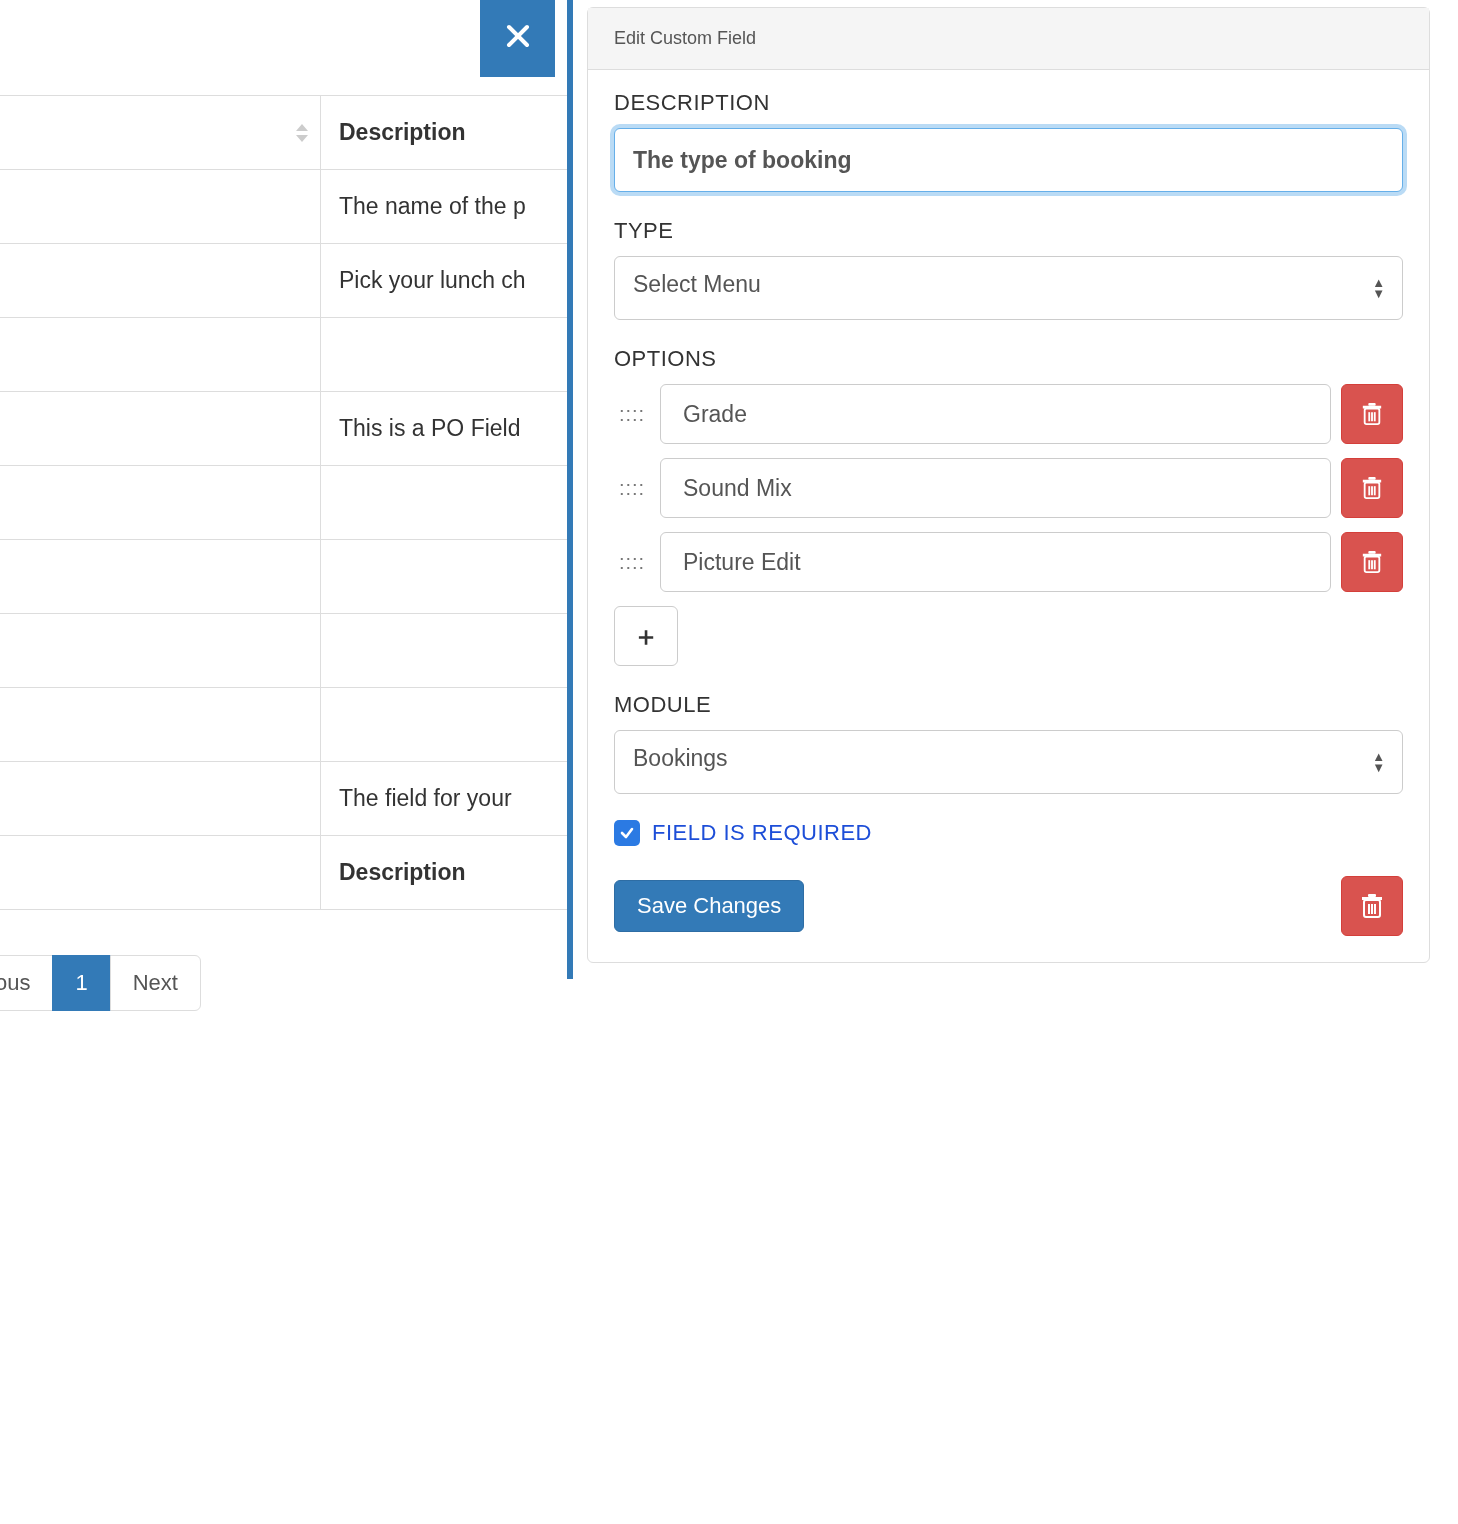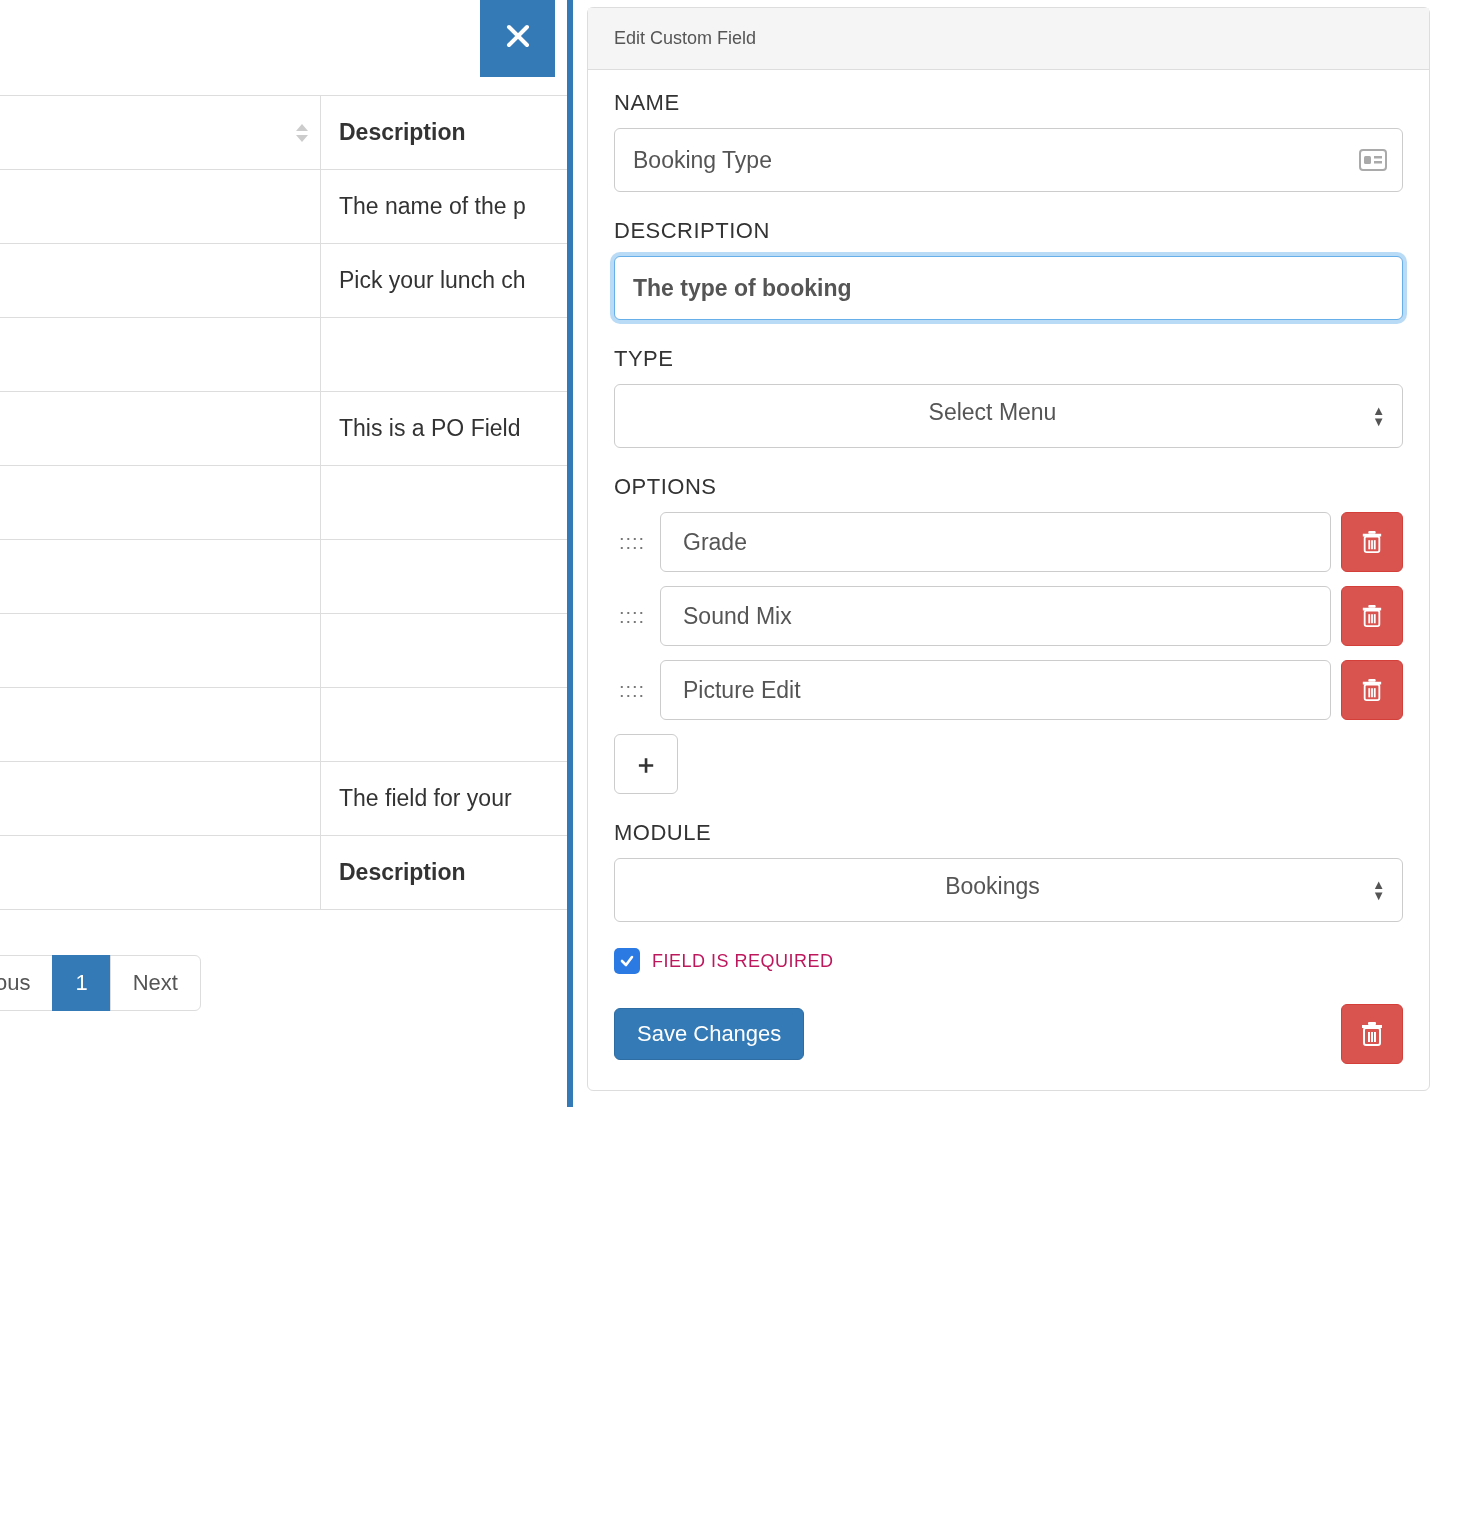--- a/index.html
+++ b/index.html
@@ -157,21 +157,20 @@
   .select-wrap { position: relative; }
   .select-control {
     width: 100%;
     padding: 14px 50px 14px 18px;
     font-size: 23px;
     color: #555;
     border: 1px solid #ccc;
     border-radius: 6px;
     background: #fff;
     height: 64px;
-    text-align: center;
   }
   .select-carets {
     position: absolute;
     right: 18px;
     top: 50%;
     transform: translateY(-50%);
     display: flex;
     flex-direction: column;
     line-height: 0;
     color: #555;
@@ -238,23 +237,23 @@
     height: 26px;
     border-radius: 5px;
     background: #2b7ae3;
     display: inline-flex;
     align-items: center;
     justify-content: center;
     color: #fff;
     font-size: 18px;
   }
   .checkbox-label {
-    font-size: 18px;
+    font-size: 22px;
     letter-spacing: .5px;
-    color: #be185d;
+    color: #1d4ed8;
   }
 
   .panel-footer-row {
     display: flex;
     justify-content: space-between;
     align-items: center;
   }
 
   svg { display:block; }
 </style>
@@ -338,34 +337,20 @@
   </span>
 </div>
 
 <div class="side-panel">
   <div class="panel-card">
     <div class="panel-header">
       <span>Edit Custom Field</span>
     </div>
     <div class="panel-body">
 
-      <div class="form-group">
-        <label class="form-label upper">NAME</label>
-        <div class="input-wrap">
-          <input type="text" class="form-control with-addon" value="Booking Type" style="">
-          <span class="input-addon-icon">
-            <svg viewBox="0 0 28 22" width="28" height="22">
-                <rect x="1" y="1" width="26" height="20" rx="3" fill="none" stroke="#aaa" stroke-width="2"></rect>
-                <rect x="5" y="7" width="7" height="8" rx="1.5" fill="#aaa"></rect>
-                <rect x="15" y="7" width="8" height="2.5" fill="#aaa"></rect>
-                <rect x="15" y="12" width="8" height="2.5" fill="#aaa"></rect>
-              </svg>
-          </span>
-        </div>
-      </div>
 
       <div class="form-group">
         <label class="form-label upper">DESCRIPTION</label>
         <input type="text" class="form-control focused" value="The type of booking" style="">
       </div>
 
 
       <div class="form-group">
         <label class="form-label upper">TYPE</label>
         <div class="select-wrap">

